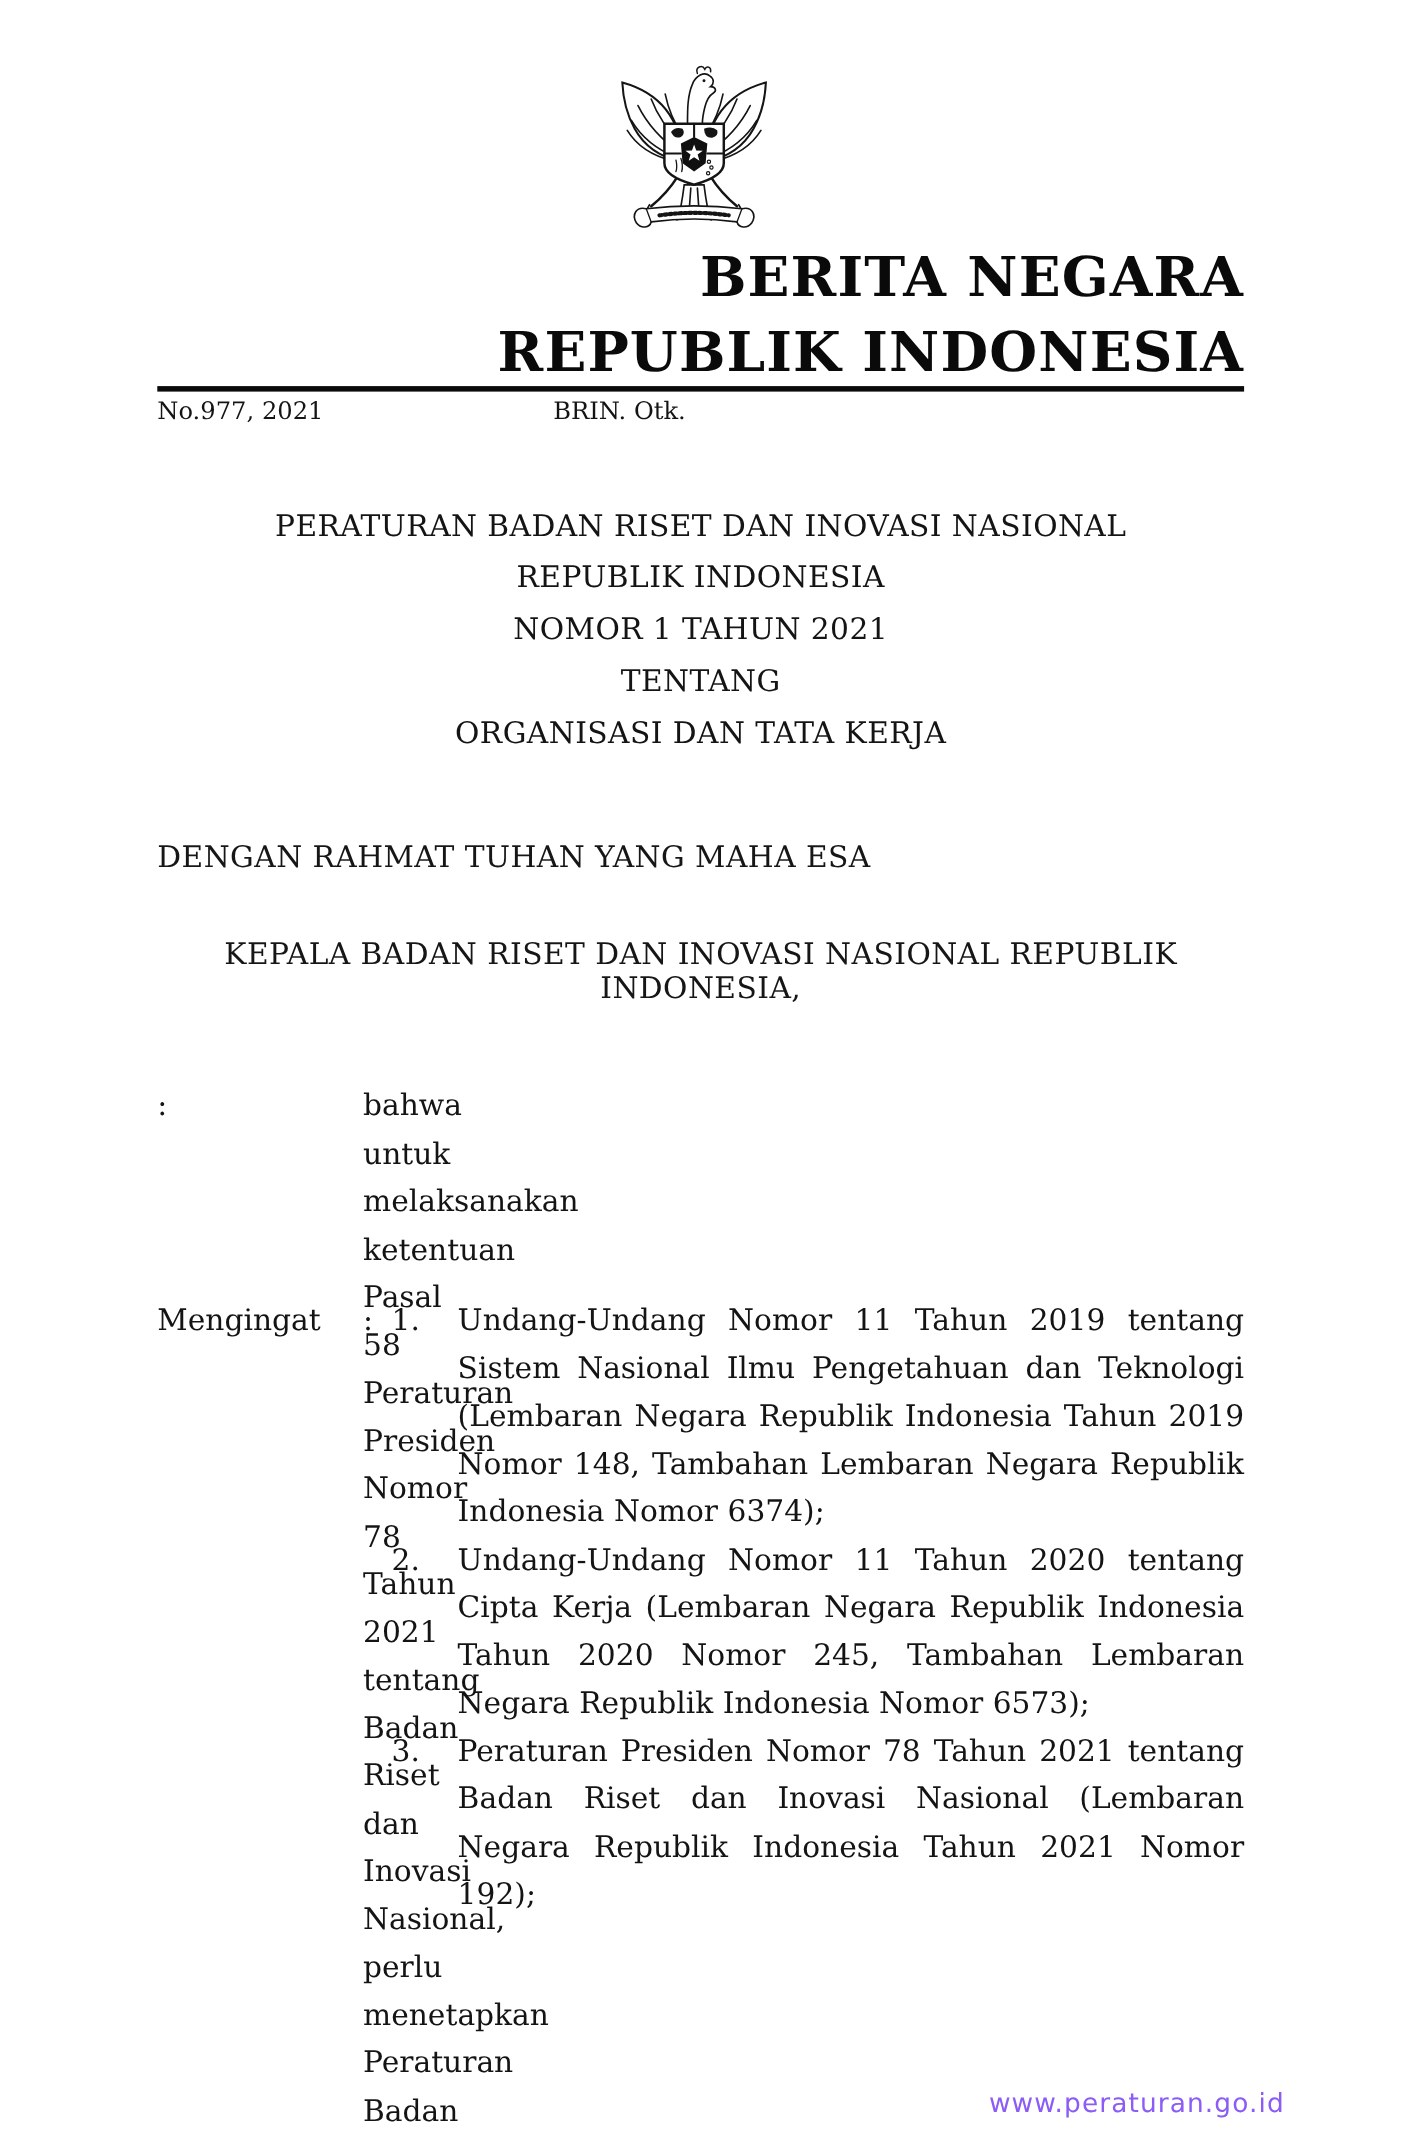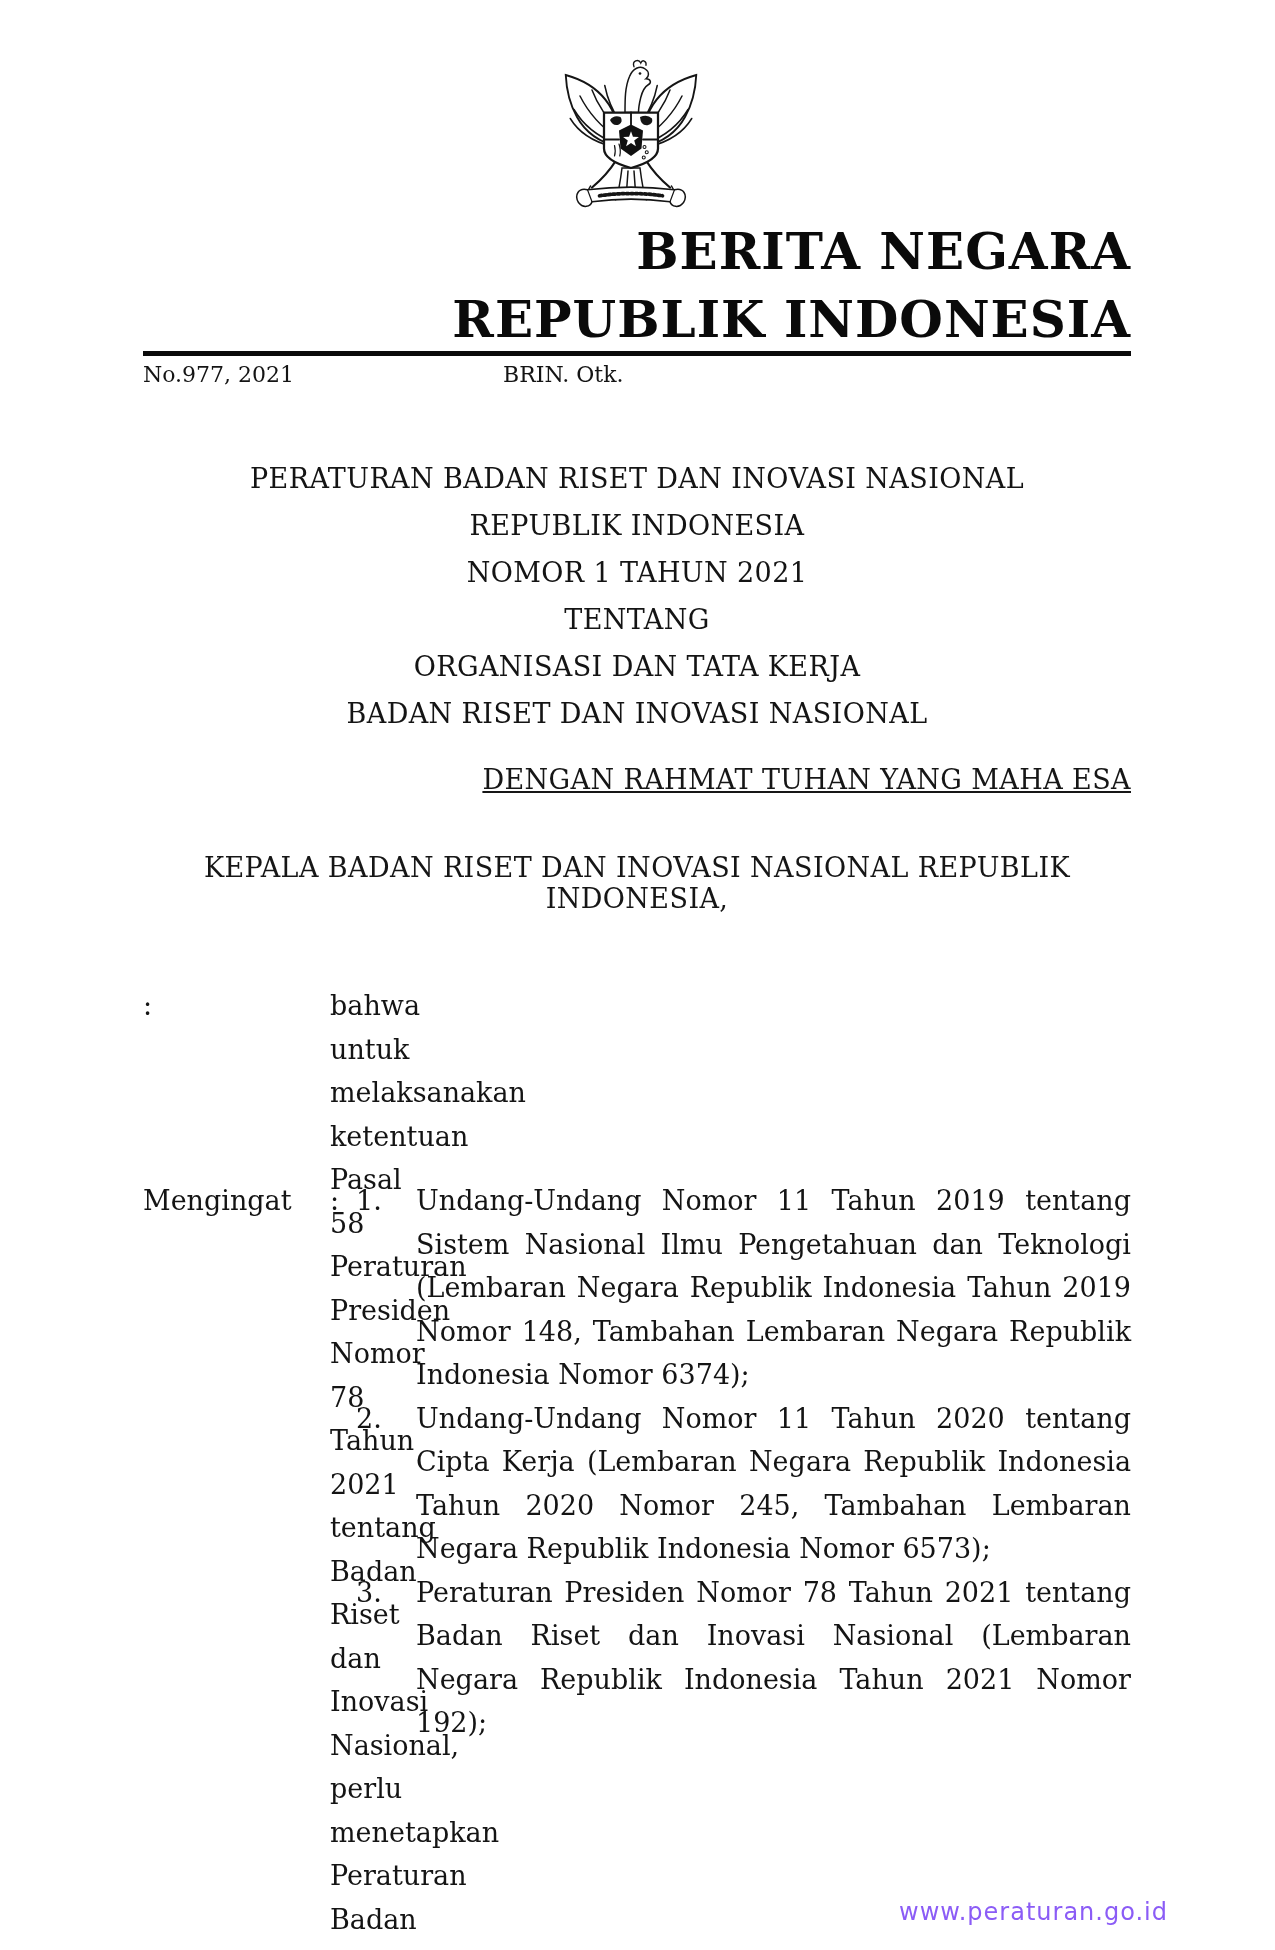--- a/index.html
+++ b/index.html
@@ -66,24 +66,23 @@
     line-height: 47px;
     letter-spacing: 0.4px;
     color: #141414;
   }
 
   .invocation {
     position: absolute;
     left: 143px;
     top: 764px;
     width: 988px;
-    text-align: right;
+    text-align: left;
     font-size: 27px;
     letter-spacing: 0.4px;
-    text-decoration: underline;
   }
 
   .addressee {
     position: absolute;
     left: 143px;
     top: 852px;
     width: 988px;
     text-align: center;
     font-size: 27px;
     letter-spacing: 0.4px;
@@ -178,21 +177,20 @@
     <span class="number">No.977, 2021</span>
     <span class="subject">BRIN. Otk.</span>
   </div>
 
   <section class="doc-title">
     <div>PERATURAN BADAN RISET DAN INOVASI NASIONAL</div>
     <div>REPUBLIK INDONESIA</div>
     <div>NOMOR 1 TAHUN 2021</div>
     <div>TENTANG</div>
     <div>ORGANISASI DAN TATA KERJA</div>
-    <div>BADAN RISET DAN INOVASI NASIONAL</div>
   </section>
 
   <div class="invocation">DENGAN RAHMAT TUHAN YANG MAHA ESA</div>
 
   <div class="addressee">KEPALA BADAN RISET DAN INOVASI NASIONAL REPUBLIK INDONESIA,</div>
 
   <section class="clause menimbang">
     <div class="clause-colon">:</div>
     <div class="clause-text">bahwa untuk melaksanakan ketentuan Pasal 58 Peraturan Presiden Nomor 78 Tahun 2021 tentang Badan Riset dan Inovasi Nasional, perlu menetapkan Peraturan Badan Riset dan Inovasi Nasional tentang Organisasi dan Tata Kerja Badan Riset dan Inovasi Nasional;</div>
   </section>

